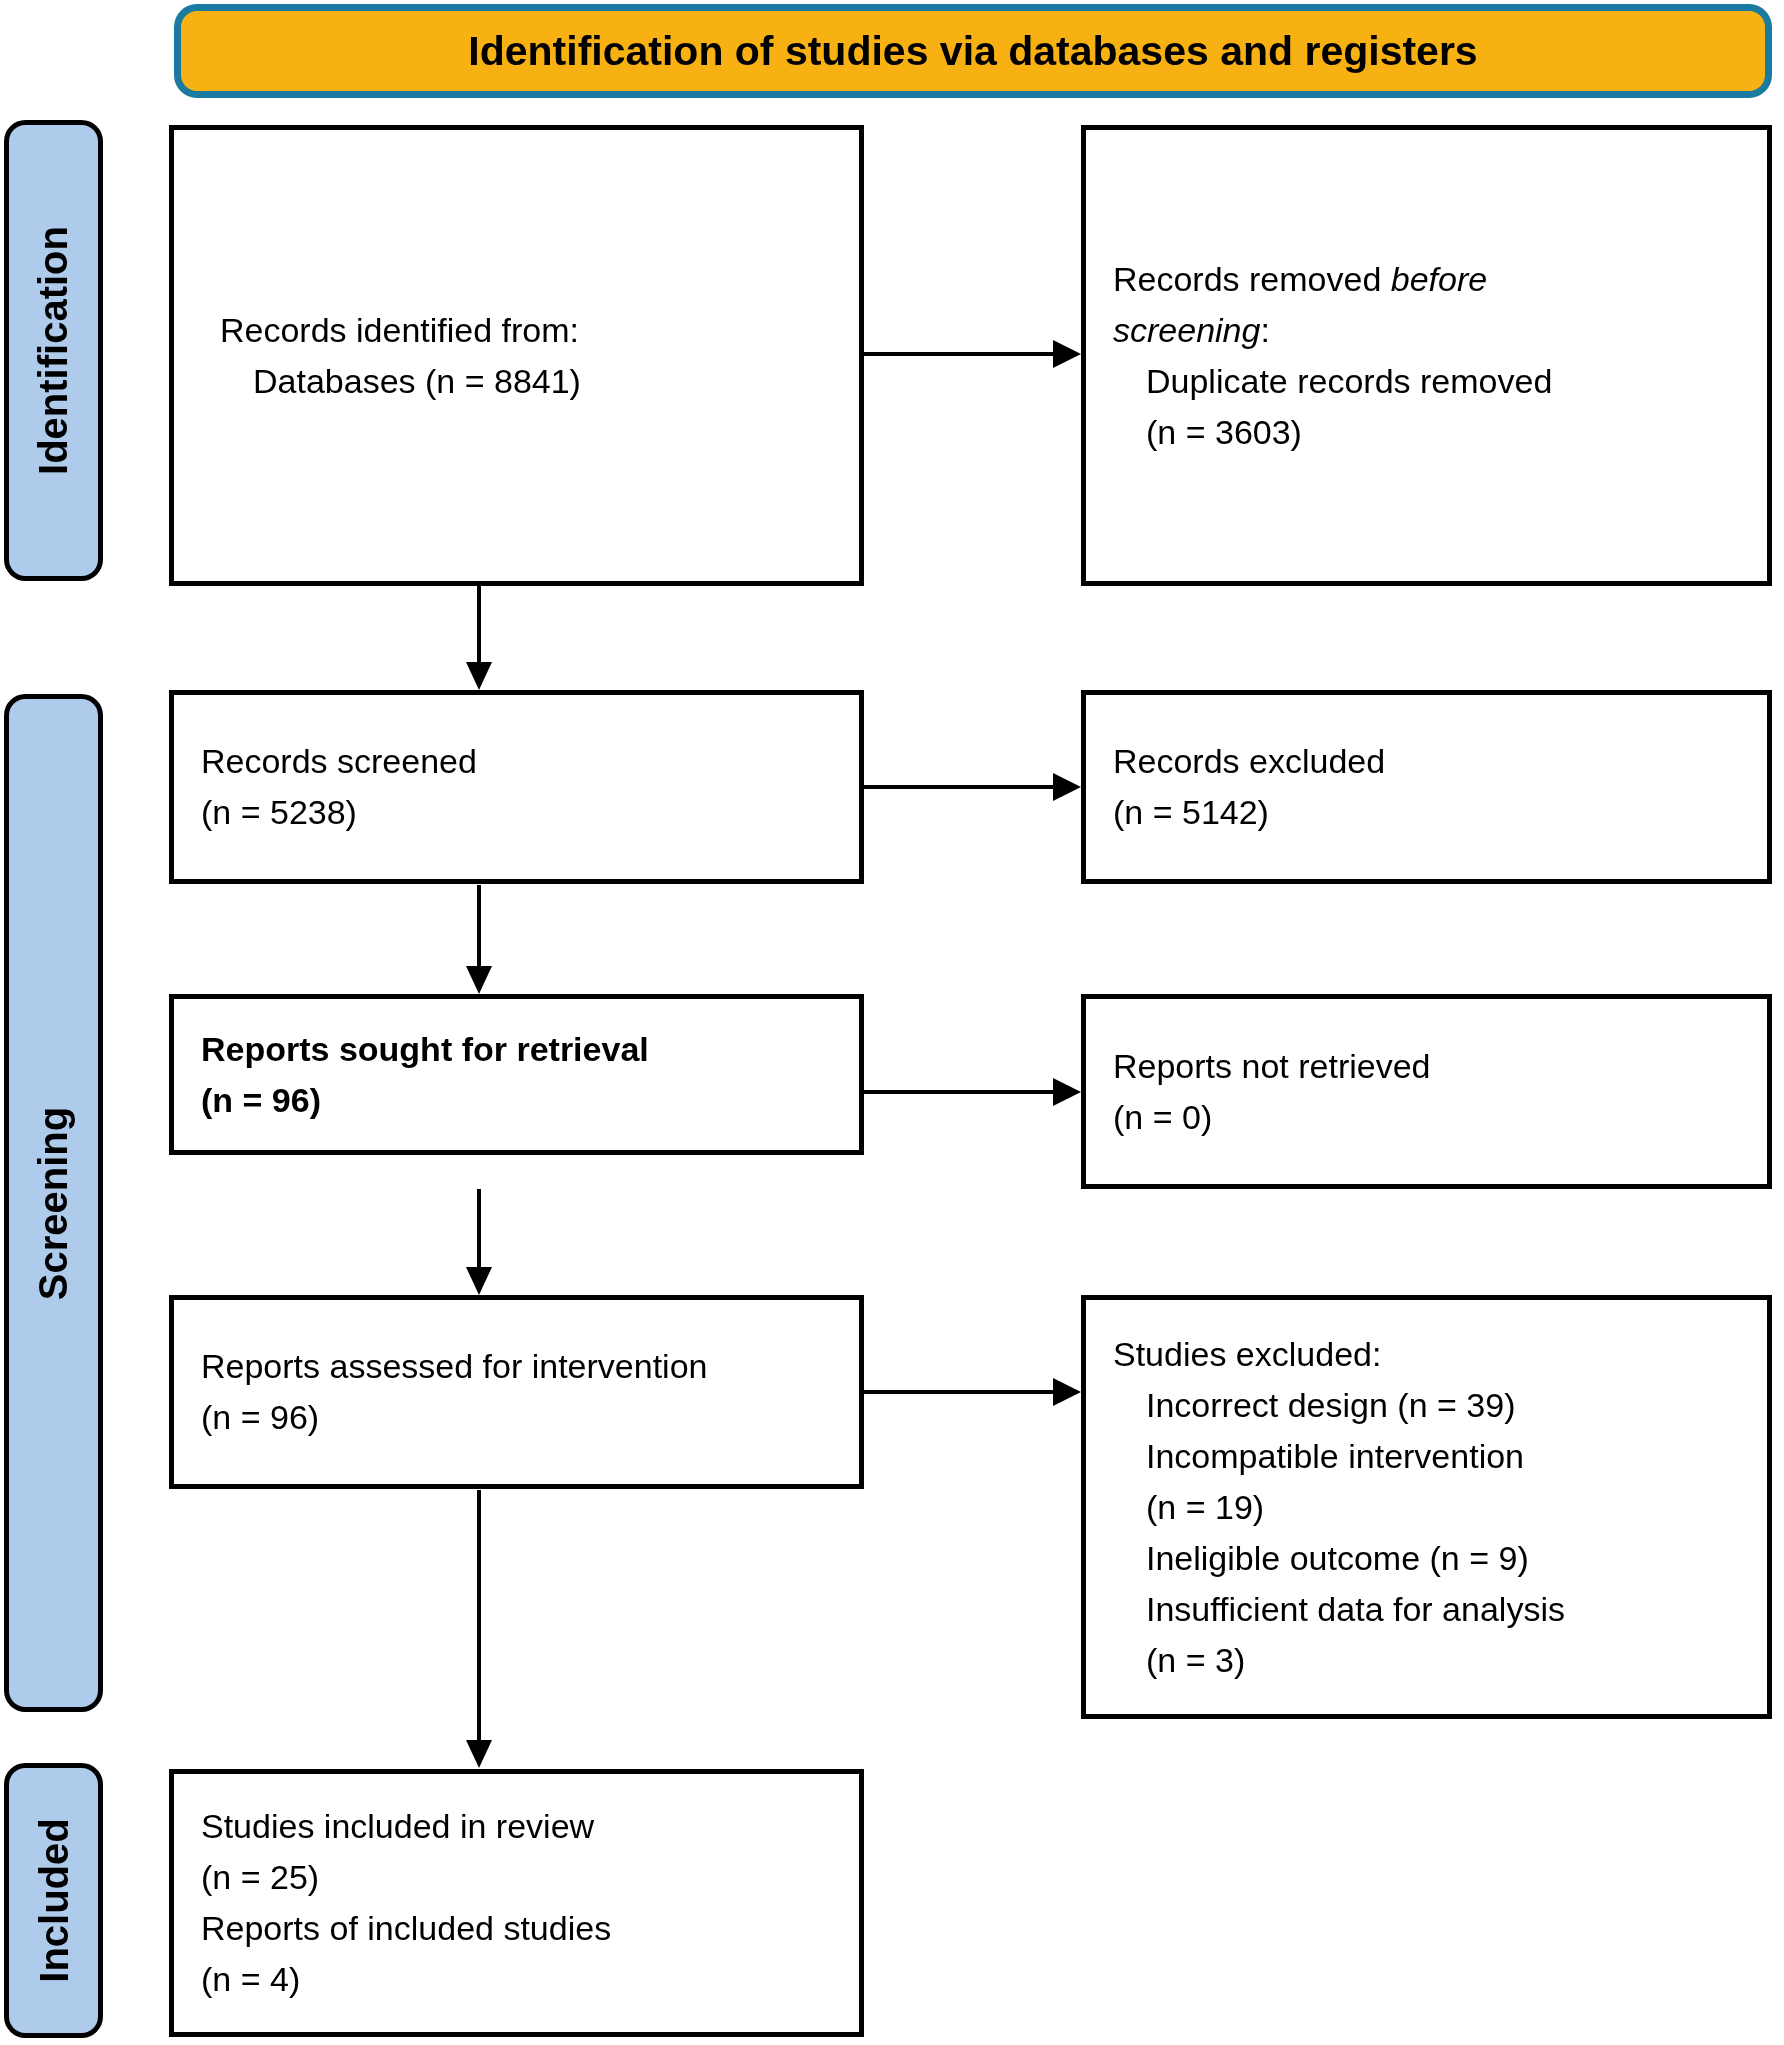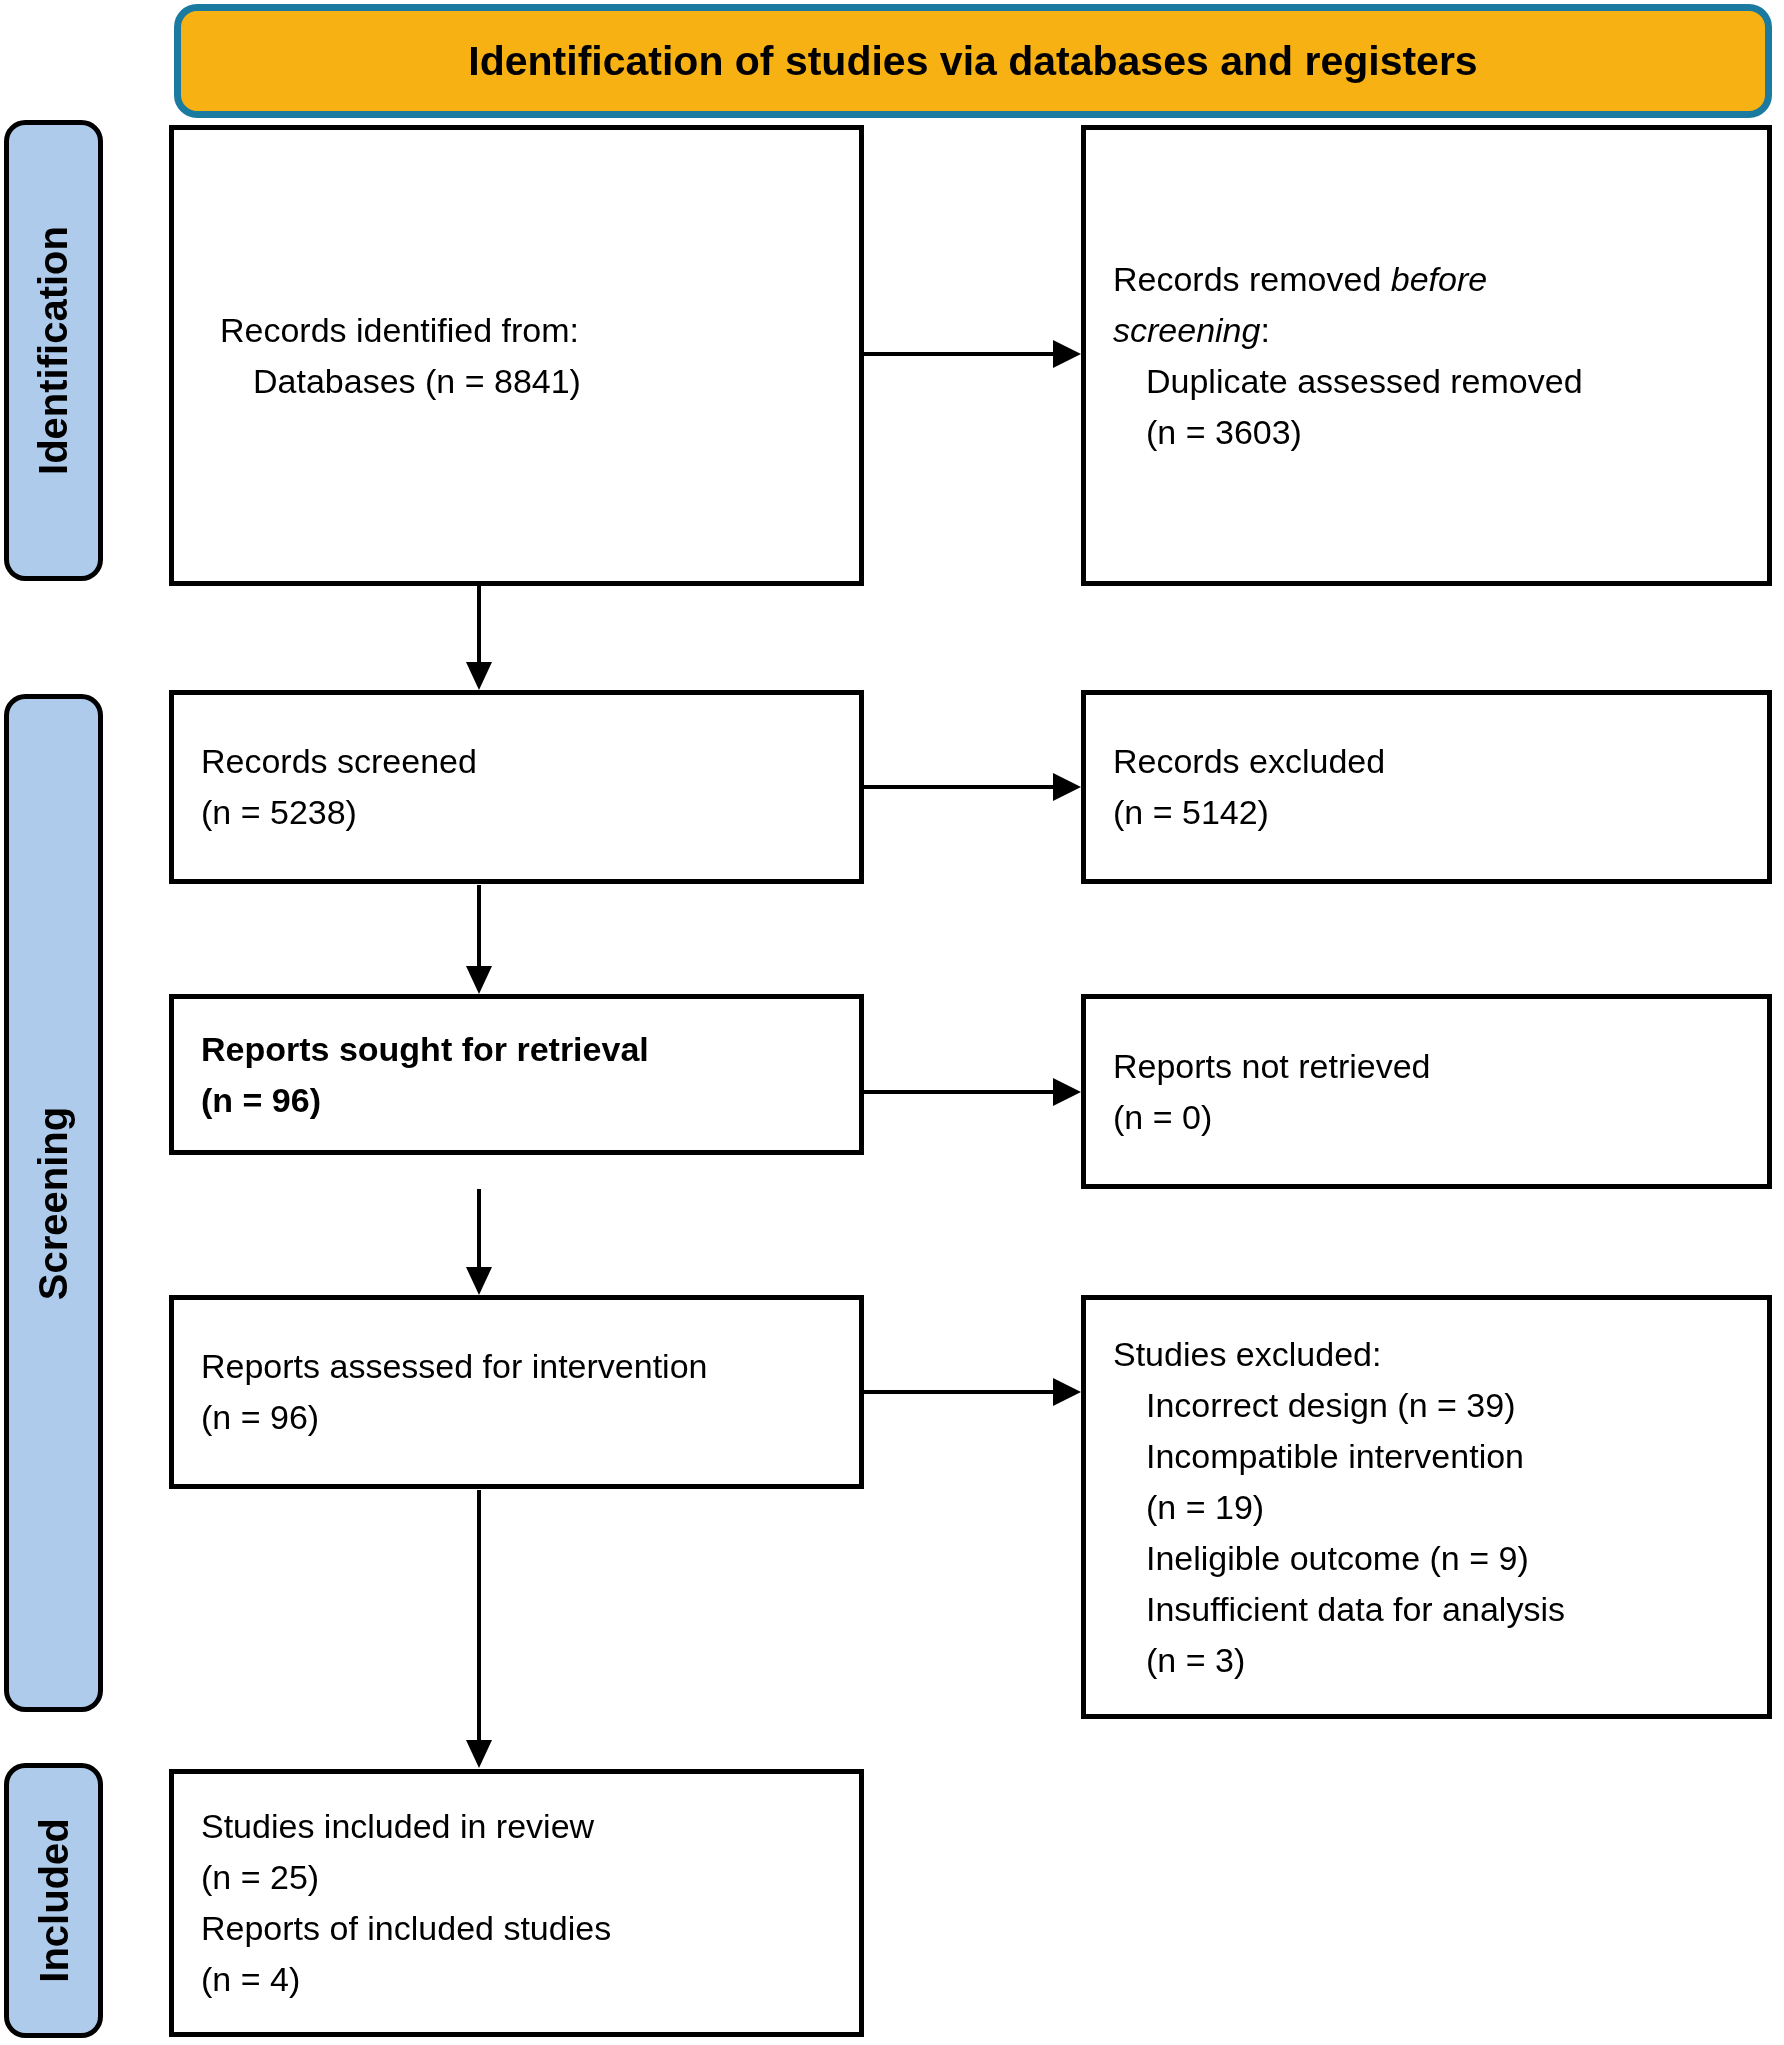--- a/index.html
+++ b/index.html
@@ -8,21 +8,21 @@
     width:1784px;
     height:2046px;
     background:#fff;
     font-family:"Liberation Sans", sans-serif;
     color:#000;
   }
   
   .banner{
     position:absolute;
     left:174px; top:4.3px;
-    width:1598px; height:114px;
+    width:1598px; height:94px;
     background:var(--banner-fill,#F8B112);
     border:7.1px solid var(--banner-border,#1A7A9F);
     border-radius:23px;
     box-sizing:border-box;
     display:flex; align-items:center; justify-content:center;
     font-size:41px; font-weight:bold;
   }
   
   .side{
     position:absolute;
@@ -137,21 +137,21 @@
   <div class="fbox col-left b5">
     <div class="ln">Studies included in review</div>
     <div class="ln">(n = 25)</div>
     <div class="ln">Reports of included studies</div>
     <div class="ln">(n = 4)</div>
   </div>
 
   <div class="fbox col-right r1">
     <div class="ln"><span>Records removed </span><i>before</i></div>
     <div class="ln"><i>screening</i><span>:</span></div>
-    <div class="ln ind">Duplicate assessed removed</div>
+    <div class="ln ind">Duplicate records removed</div>
     <div class="ln ind">(n = 3603)</div>
   </div>
 
   <div class="fbox col-right r2">
     <div class="ln">Records excluded</div>
     <div class="ln">(n = 5142)</div>
   </div>
 
   <div class="fbox col-right r3">
     <div class="ln">Reports not retrieved</div>

